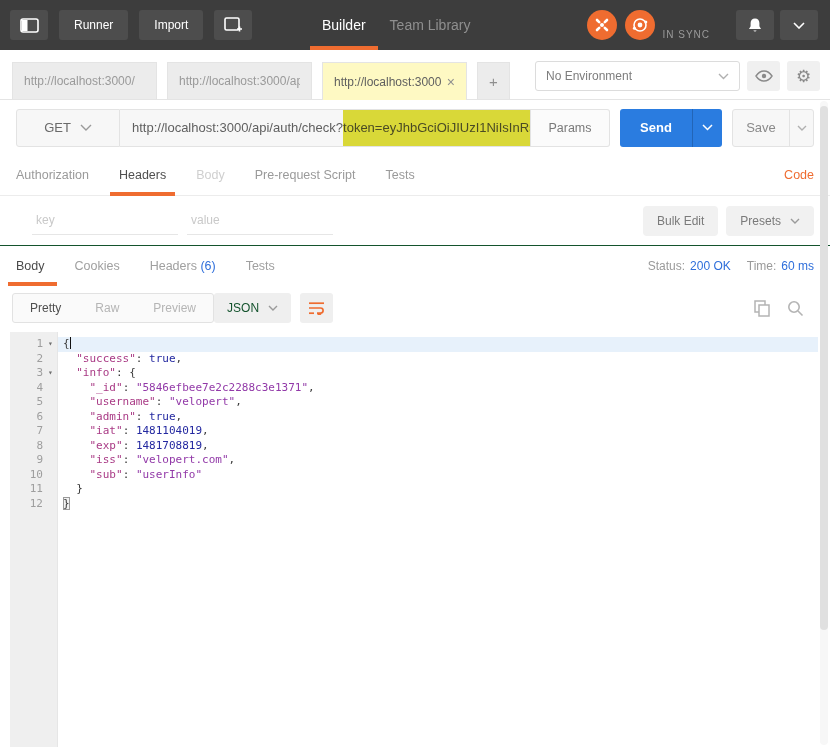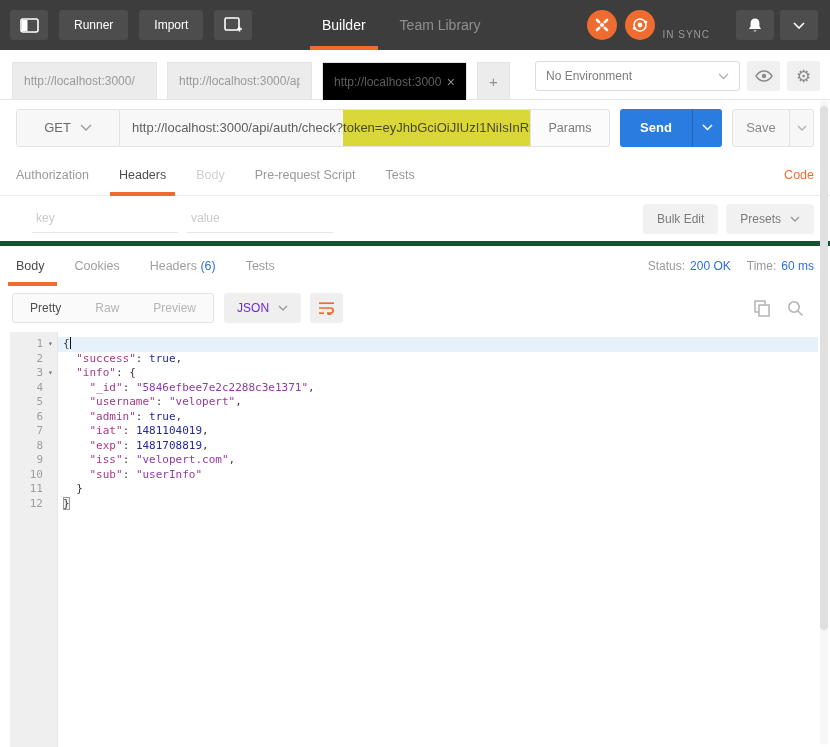--- a/index.html
+++ b/index.html
@@ -12,37 +12,37 @@
   :root{
     --orange:#ef6c30; --blue:#2f6fdb; --send:#2a7ce0; --sel:#d9d838;
     --tk-key:#a93a85; --tk-str:#9239a8; --tk-num:#2328a0; --tk-punct:#3c3c3c;
   }
 
   
   .header { height:50px; background:#3d3d3d; display:flex; align-items:center; padding:0 10px; position:relative; }
   .hbtn { background:#4d4d4d; border-radius:3px; height:30px; color:#fff; font-size:12px; font-weight:normal;
           display:flex; align-items:center; justify-content:center; padding:0 15px; margin-right:11px; cursor:pointer; }
   .hbtn.iconbtn { width:38px; padding:0; }
-  .nav { position:absolute; left:322px; top:0; height:50px; display:flex; align-items:center; gap:34px; }
+  .nav { position:absolute; left:322px; top:0; height:50px; display:flex; align-items:center; gap:24px; }
   .nav-item { font-size:14px; color:#8f8f8f; height:50px; display:flex; align-items:center; position:relative; cursor:pointer; }
   .nav-item.active { color:#fff; }
   .nav-item.active::after { content:""; position:absolute; bottom:0; left:-12px; right:-12px; height:4px; background:var(--orange); }
   .header-right { margin-left:auto; display:flex; align-items:flex-end; }
   .sync-circle { width:30px; height:30px; border-radius:50%; background:var(--orange);
                  display:flex; align-items:center; justify-content:center; margin-left:8px; cursor:pointer; }
   .sync-label { font-size:10px; color:#9a9a9a; letter-spacing:1px; margin:0 26px 0 7px; }
   .hbtn.last { margin-right:2px; }
 
   
   .tabstrip-row { height:50px; background:#fff; border-bottom:1px solid #e4e4e4; position:relative; padding-left:12px; }
   .url-tabs { display:flex; align-items:flex-end; height:100%; }
   .url-tab { width:145px; height:37px; background:#ececec; border:1px solid #e4e4e4; border-bottom:none; margin-right:10px;
              display:flex; align-items:center; padding:0 11px; font-size:12px; color:#9a9a9a;
              white-space:nowrap; overflow:hidden; cursor:pointer; }
-  .url-tab.active { background:#000000; color:#5f5f5f; position:relative; margin-bottom:-1px; height:38px; }
+  .url-tab.active { background:#fef9c3; color:#5f5f5f; position:relative; margin-bottom:-1px; height:38px; }
   .url-tab .tab-label { flex:1; overflow:hidden; white-space:nowrap; }
   .url-tab .tab-close { color:#8f8f8f; font-size:14px; margin-left:6px; cursor:pointer; }
   .new-tab { width:33px; height:37px; background:#ececec; border:1px solid #e4e4e4; border-bottom:none;
              display:flex; align-items:center; justify-content:center; color:#8f8f8f; font-size:15px; cursor:pointer; }
   .env-cluster { position:absolute; right:10px; top:11px; display:flex; align-items:center; gap:7px; }
   .env-select { width:205px; height:30px; border:1px solid #dcdcdc; border-radius:3px; background:#fff;
                 display:flex; align-items:center; justify-content:space-between; padding:0 10px;
                 font-size:12px; color:#7d7d7d; cursor:pointer; }
   .sq-btn { width:33px; height:30px; background:#f0f0f0; border-radius:3px; display:flex;
             align-items:center; justify-content:center; color:#8a8a8a; cursor:pointer; }
@@ -70,21 +70,21 @@
 
   
   .req-tabs { display:flex; align-items:center; height:41px; padding:0 16px; border-bottom:1px solid #ececec; font-size:12.5px; }
   .rtab { margin-right:30px; color:#9a9a9a; height:41px; line-height:41px; position:relative; cursor:pointer; white-space:nowrap; }
   .rtab.active { color:#4f4f4f; }
   .rtab.active::after { content:""; position:absolute; bottom:0; left:-9px; right:-9px; height:4px; background:var(--orange); }
   .rtab.muted { color:#cfcfcf; }
   .code-link { margin-left:auto; color:var(--orange); font-size:12.5px; cursor:pointer; }
 
   
-  .kv-row { height:50px; display:flex; align-items:center; padding:0 16px; border-bottom:5px solid #14532d; }
+  .kv-row { height:50px; display:flex; align-items:center; padding:0 16px; border-bottom:1px solid #14532d; }
   .kv-input { width:146px; border:none; border-bottom:1px solid #e6e6e6; height:28px; font-size:12px; color:#555;
               outline:none; background:transparent; margin-left:16px; padding:0 4px; font-family:"Liberation Sans",sans-serif; }
   .kv-input::placeholder { color:#c9c9c9; }
   .kv-input.second { margin-left:9px; }
   .kv-actions { margin-left:auto; display:flex; gap:8px; }
   .kv-btn { height:30px; background:#f1f1f1; border-radius:4px; font-size:12px; color:#7a7a7a;
             display:flex; align-items:center; padding:0 14px; gap:9px; cursor:pointer; }
 
   
   .resp-tabs { height:40px; display:flex; align-items:center; padding:0 16px; font-size:12.5px; }
@@ -94,22 +94,22 @@
   .resp-count { color:var(--blue); }
   .resp-meta { margin-left:auto; font-size:12px; color:#9a9a9a; display:flex; align-items:center; }
   .resp-meta .blue { color:var(--blue); margin-left:5px; }
   .meta-group { margin-left:16px; display:flex; }
 
   
   .view-row { height:44px; display:flex; align-items:center; padding:0 16px 0 12px; }
   .segmented { display:flex; border:1px solid #e2e2e2; border-radius:3px; background:#fafafa; height:30px; overflow:hidden; }
   .seg { padding:0 17px; line-height:28px; font-size:12px; color:#b5b5b5; cursor:pointer; }
   .seg.active { color:#4f4f4f; }
-  .fmt-btn { margin-left:10px; height:30px; background:#efefef; border-radius:3px; display:flex; align-items:center;
-             gap:9px; padding:0 13px; font-size:12px; color:#6d28d9; cursor:pointer; }
+  .fmt-btn { height:30px; background:#efefef; border-radius:3px; display:flex; align-items:center;
+             gap:9px; padding:0 13px; font-size:12px; color:#14532d; cursor:pointer; }
   .wrap-btn { margin-left:9px; width:33px; height:30px; background:#efefef; border-radius:3px;
               display:flex; align-items:center; justify-content:center; cursor:pointer; color:var(--orange); }
   .view-actions { margin-left:auto; display:flex; gap:17px; margin-right:10px; color:#b4b4b4; }
   .view-actions > span { cursor:pointer; display:flex; align-items:center; }
 
   
   .code-area { position:absolute; top:332px; left:0; right:12px; bottom:0;
                font-family:"DejaVu Sans Mono", monospace; font-size:11px; overflow:hidden; background:#fff; }
   .gutter-bg { position:absolute; left:10px; top:0; bottom:0; width:48px; background:#efefef; border-right:1px solid #e6e6e6; }
   .code-scroll { position:relative; padding-top:5px; }

